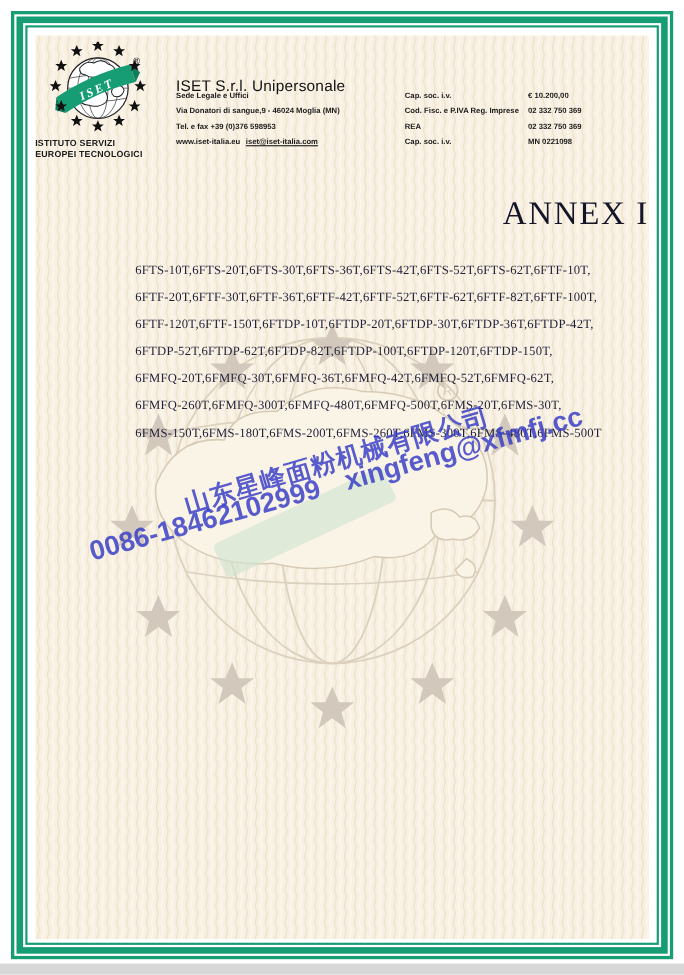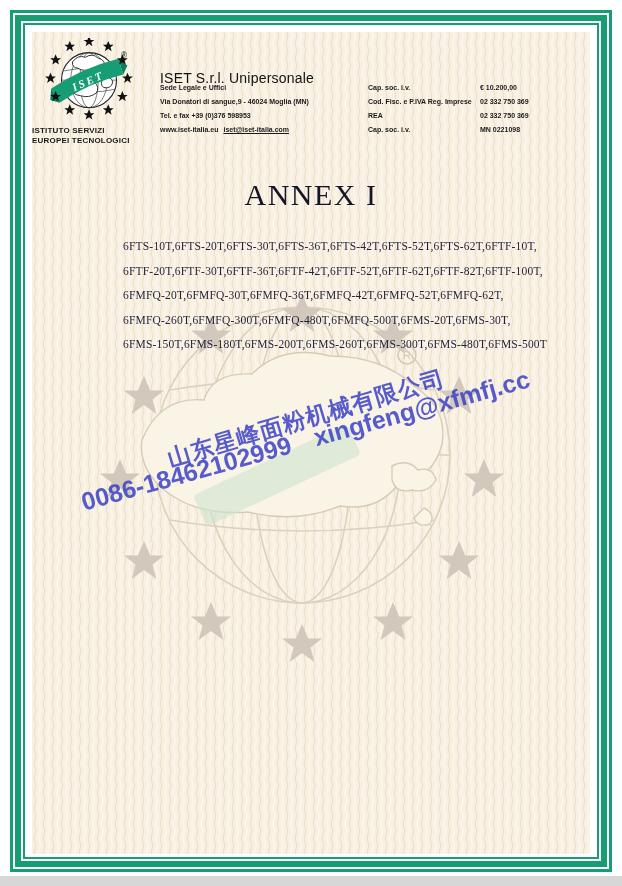--- a/index.html
+++ b/index.html
@@ -51,21 +51,21 @@
   }
   .info-row{position:absolute;font-size:7px;font-weight:bold;color:#1a1a1a;white-space:nowrap;}
   .info-left{left:128px;}
   .info-label{left:336px;}
   .info-value{left:448px;}
   .r1{top:52px;} .r2{top:66px;} .r3{top:80px;} .r4{top:94px;}
   .email-link{text-decoration:underline;margin-left:5px;color:#1a1a1a;}
 
   
   .annex-title{
-    position:absolute;left:0;top:146px;width:558px;text-align:center;
+    position:absolute;left:0;top:146px;width:558px;text-align:right;
     font-family:"Liberation Serif", serif;
     font-size:30px;letter-spacing:1.5px;color:#15152a;
   }
 
   
   .model-list{
     position:absolute;left:91px;top:202px;width:430px;
     font-family:Liberation Serif, serif;
     font-size:11.5px;line-height:24.6px;letter-spacing:.2px;
     color:var(--ink);white-space:nowrap;
@@ -207,20 +207,22 @@
     <div class="info-row info-label r3">REA</div>
     <div class="info-row info-value r3">02 332 750 369</div>
     <div class="info-row info-label r4">Cap. soc. i.v.</div>
     <div class="info-row info-value r4">MN 0221098</div>
 
     <div class="annex-title">ANNEX I</div>
 
     <div class="model-list">
       <div>6FTS-10T,6FTS-20T,6FTS-30T,6FTS-36T,6FTS-42T,6FTS-52T,6FTS-62T,6FTF-10T,</div>
       <div>6FTF-20T,6FTF-30T,6FTF-36T,6FTF-42T,6FTF-52T,6FTF-62T,6FTF-82T,6FTF-100T,</div>
+      <div>6FTF-120T,6FTF-150T,6FTDP-10T,6FTDP-20T,6FTDP-30T,6FTDP-36T,6FTDP-42T,</div>
+      <div>6FTDP-52T,6FTDP-62T,6FTDP-82T,6FTDP-100T,6FTDP-120T,6FTDP-150T,</div>
       <div>6FMFQ-20T,6FMFQ-30T,6FMFQ-36T,6FMFQ-42T,6FMFQ-52T,6FMFQ-62T,</div>
       <div>6FMFQ-260T,6FMFQ-300T,6FMFQ-480T,6FMFQ-500T,6FMS-20T,6FMS-30T,</div>
       <div>6FMS-150T,6FMS-180T,6FMS-200T,6FMS-260T,6FMS-300T,6FMS-480T,6FMS-500T</div>
     </div>
   </div>
 
   <div class="wm wm-cn">山东星峰面粉机械有限公司</div>
   <div class="wm wm-contact">
     <span>0086-18462102999</span><span class="wm-gap"></span><span>xingfeng@xfmfj.cc</span>
   </div>

